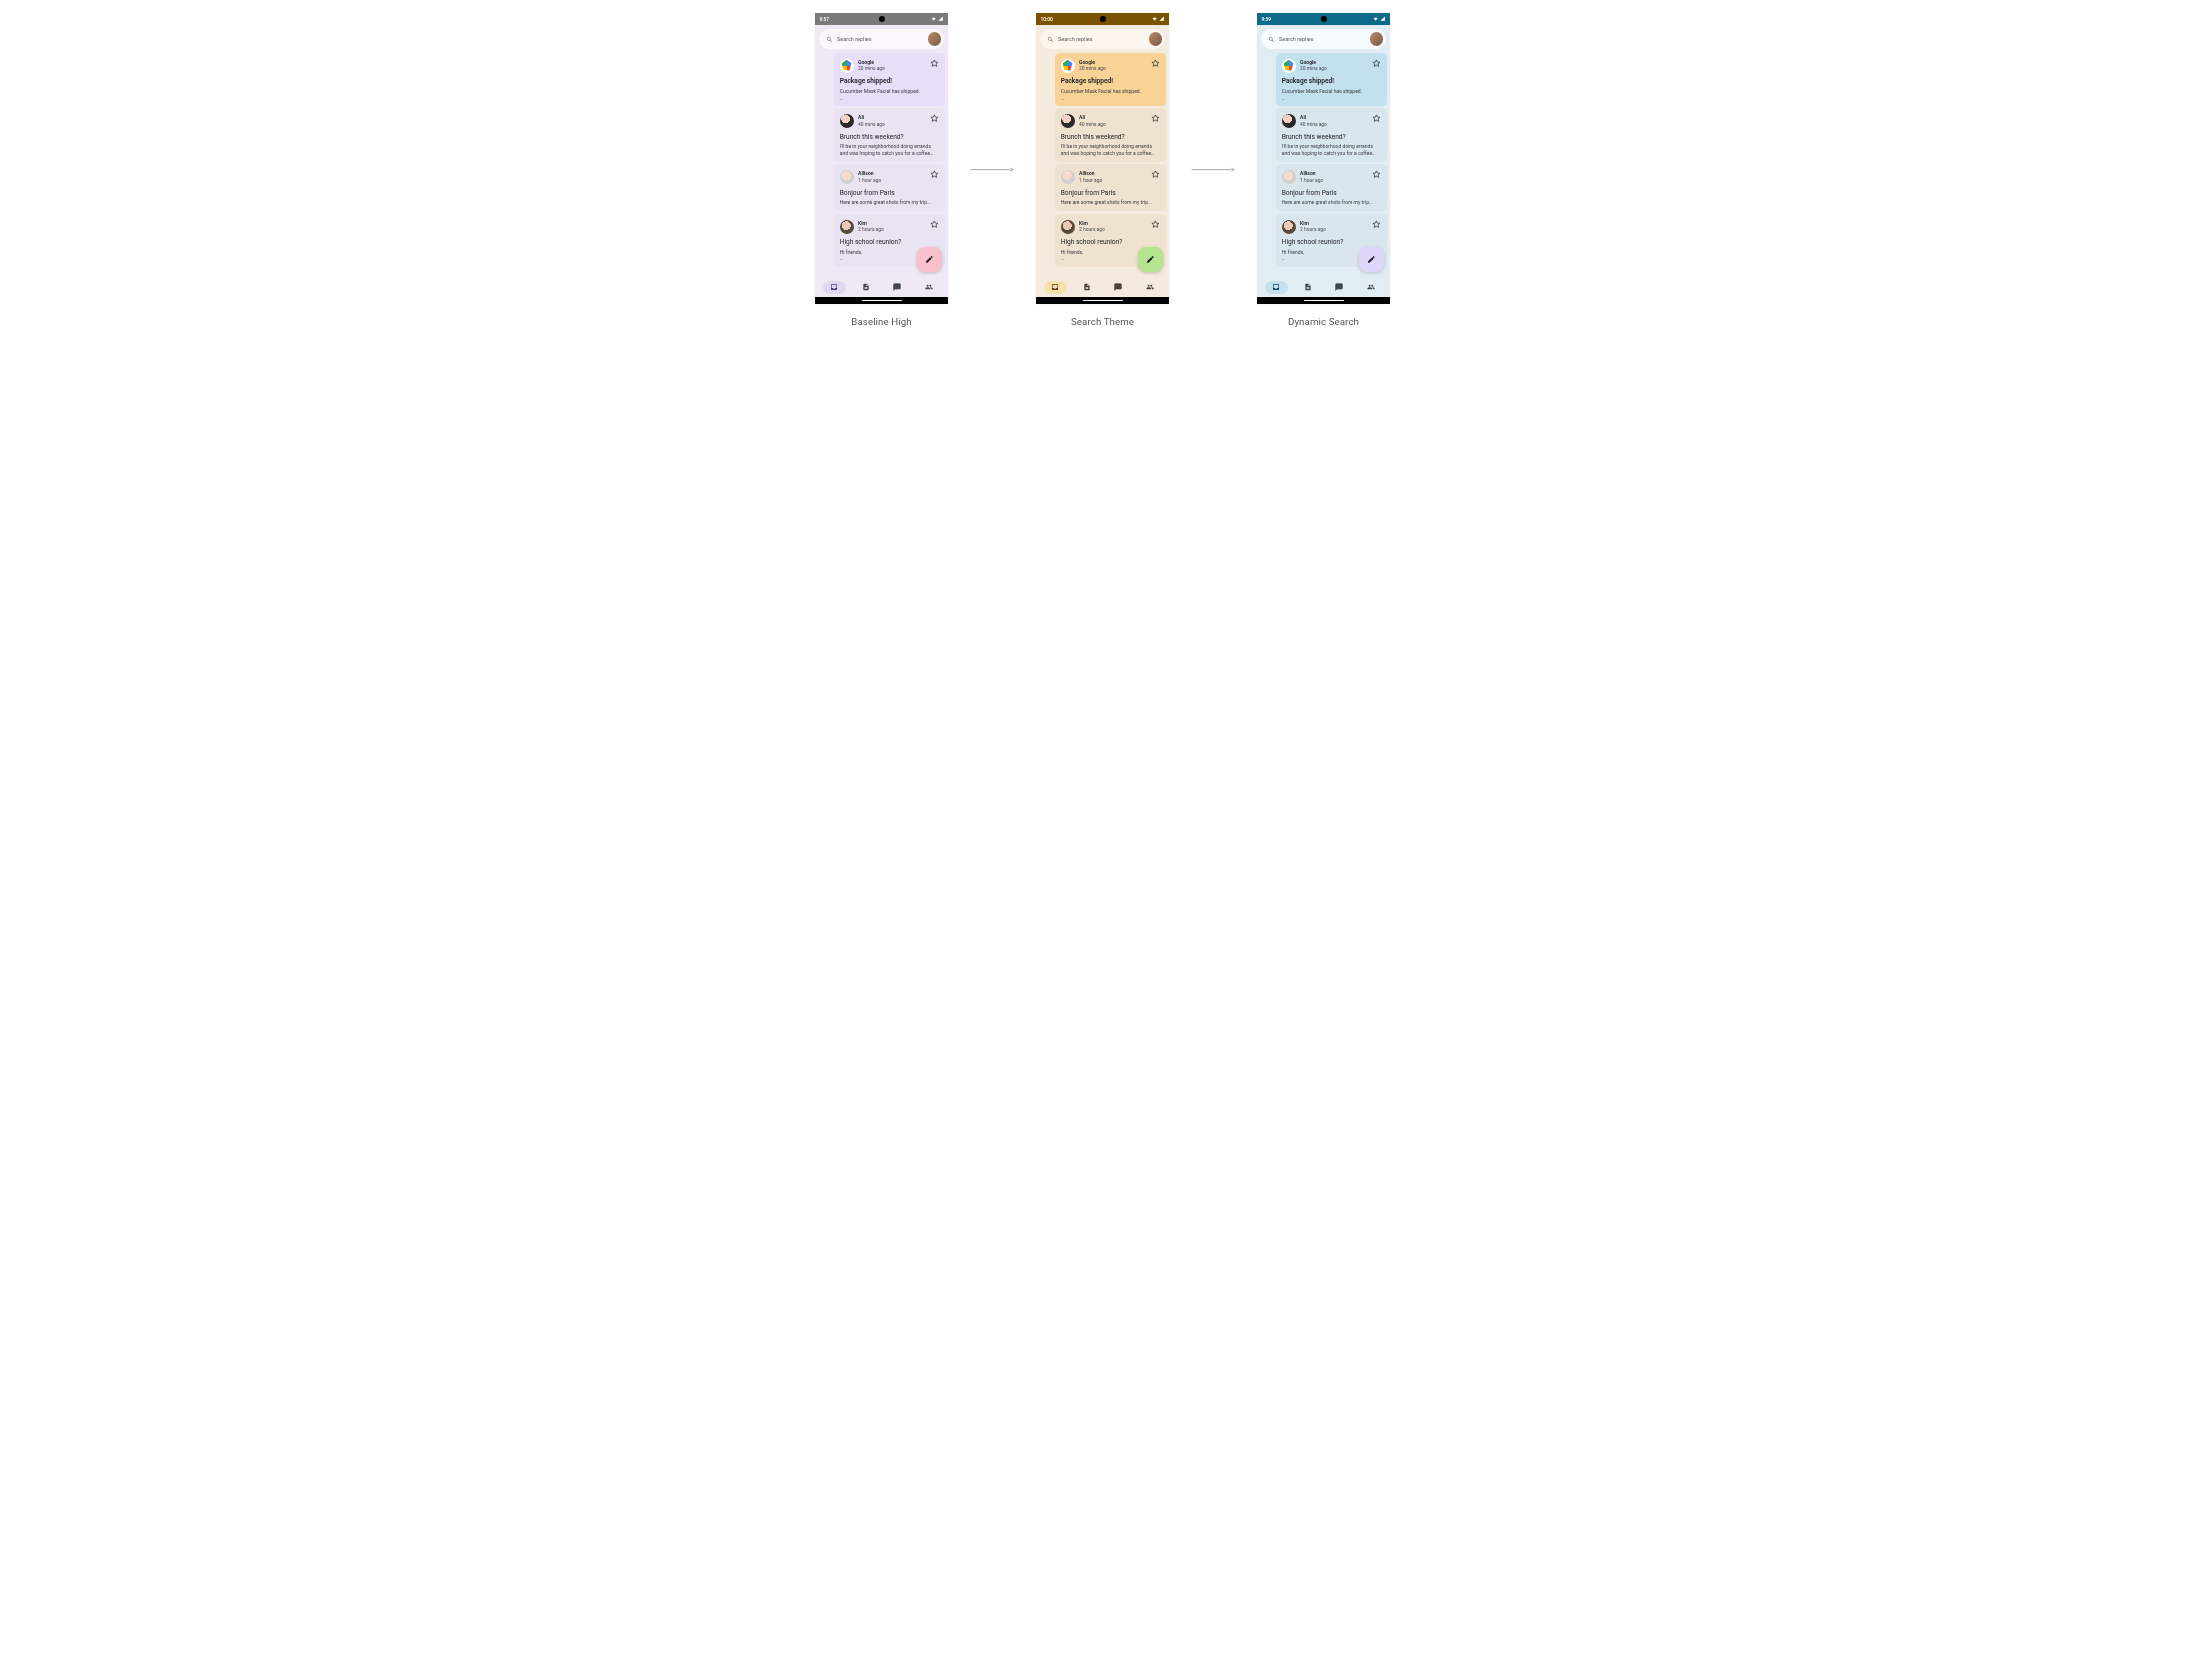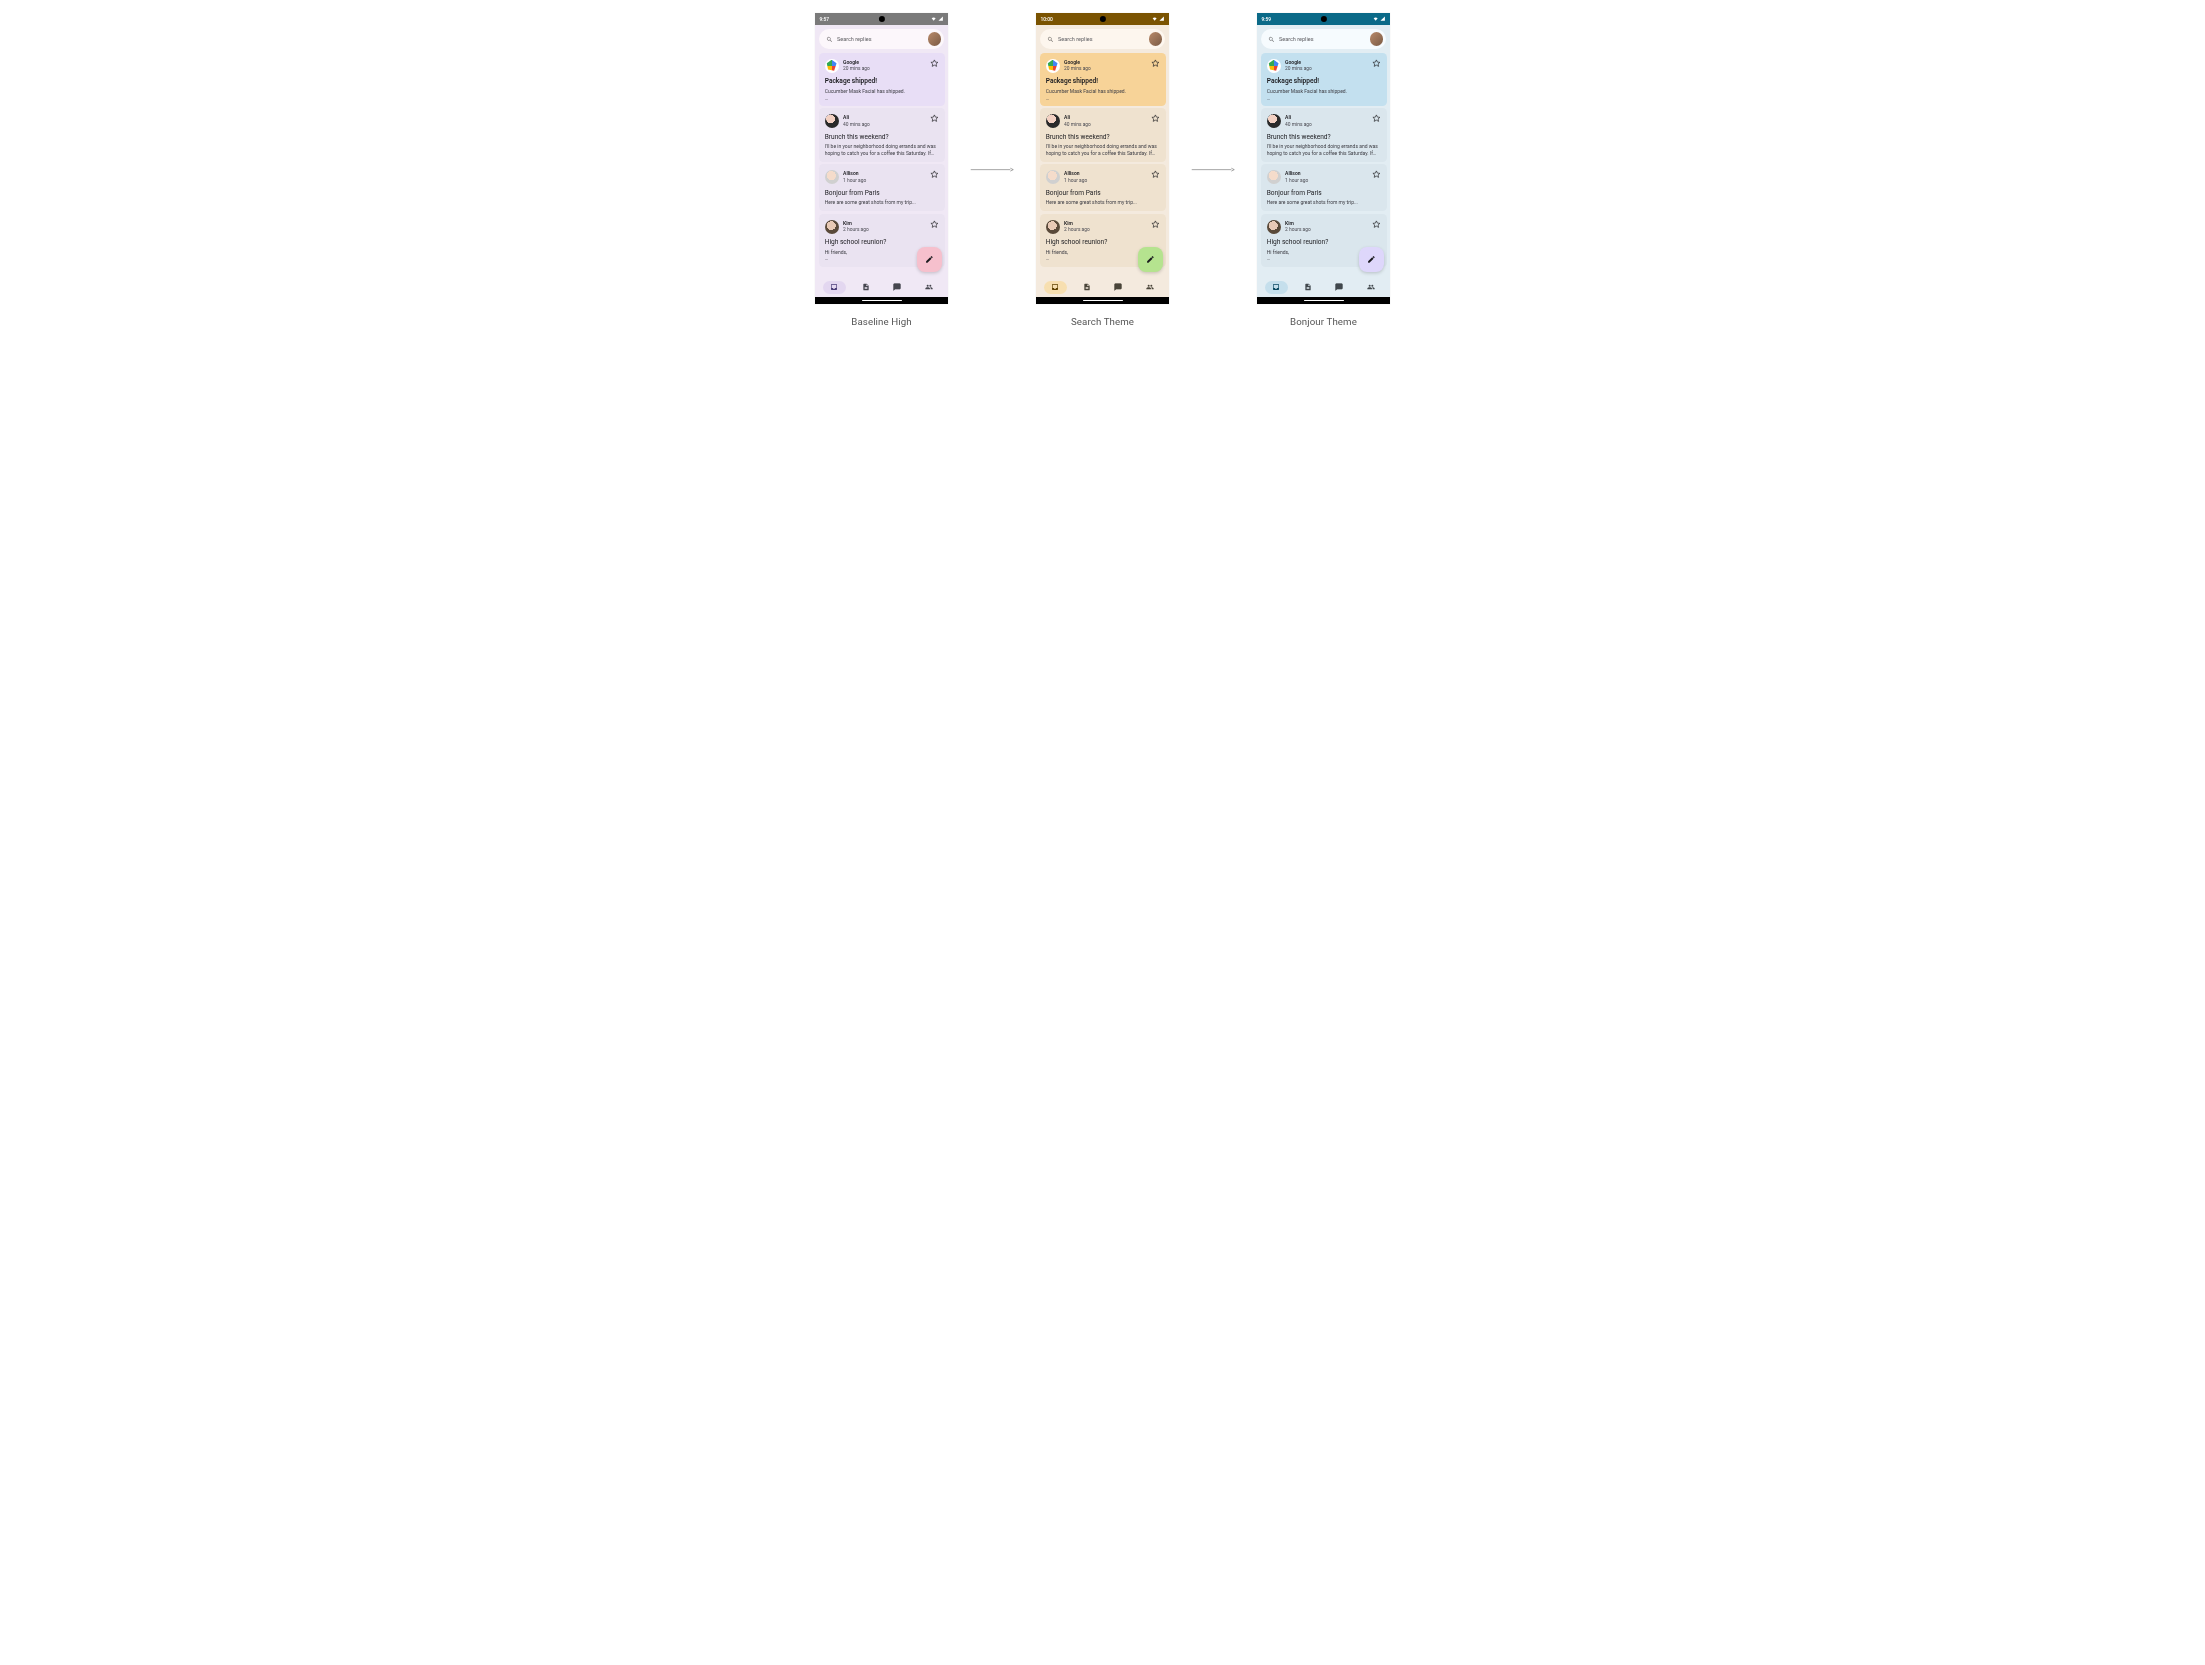--- a/index.html
+++ b/index.html
@@ -77,20 +77,21 @@
   border-radius: 50%;
   background: linear-gradient(135deg,#b98a6a,#7a5a44);
 }
 .list {
   flex: 1;
   padding: 0 3.5px;
   display: flex;
   flex-direction: column;
   gap: 2.2px;
   overflow: hidden;
+  margin-left: 15px;
 }
 .card {
   border-radius: 4.4px;
   padding: 6.2px 6.2px 5.3px;
   position: relative;
 }
 .card-head {
   display: flex;
   align-items: flex-start;
   gap: 4.4px;
@@ -573,17 +574,17 @@
             </div>
             <div class="nav-item" style="color: rgb(65, 72, 77);">
               <svg viewBox="0 0 24 24">
                 <path fill="currentColor" d="M16 11a3 3 0 100-6 3 3 0 000 6zm-8 0a3 3 0 100-6 3 3 0 000 6zm0 2c-2.3 0-7 1.2-7 3.5V19h14v-2.5c0-2.3-4.7-3.5-7-3.5zm8 0c-.3 0-.6 0-1 .1 1.2.9 2 2 2 3.4V19h6v-2.5c0-2.3-4.7-3.5-7-3.5z"></path>
               </svg>
             </div>
           </div>
       </div>
       <div class="gesture-bar"></div>
     </div>
-    <div class="caption">Bonjour Theme</div>
+    <div class="caption">Dynamic Search</div>
   </div>
 
 </div>
 
 
 </body></html>

